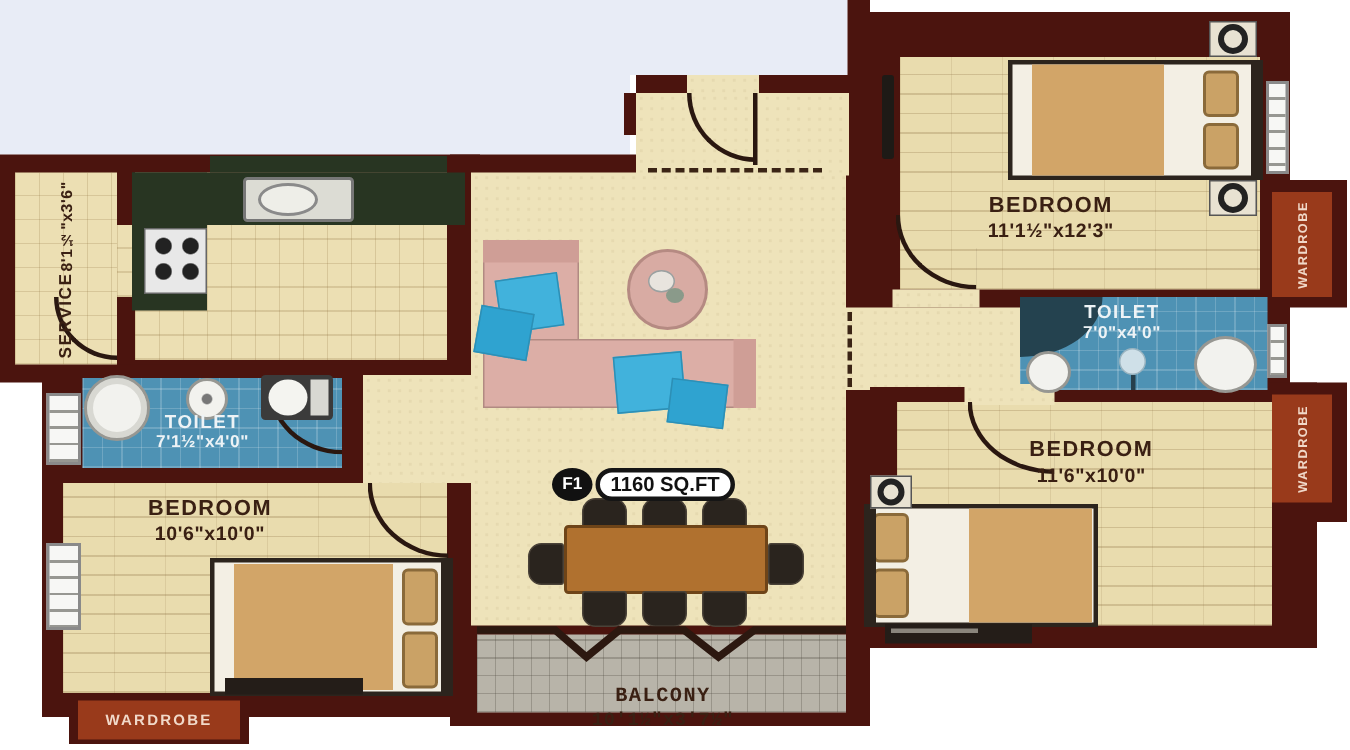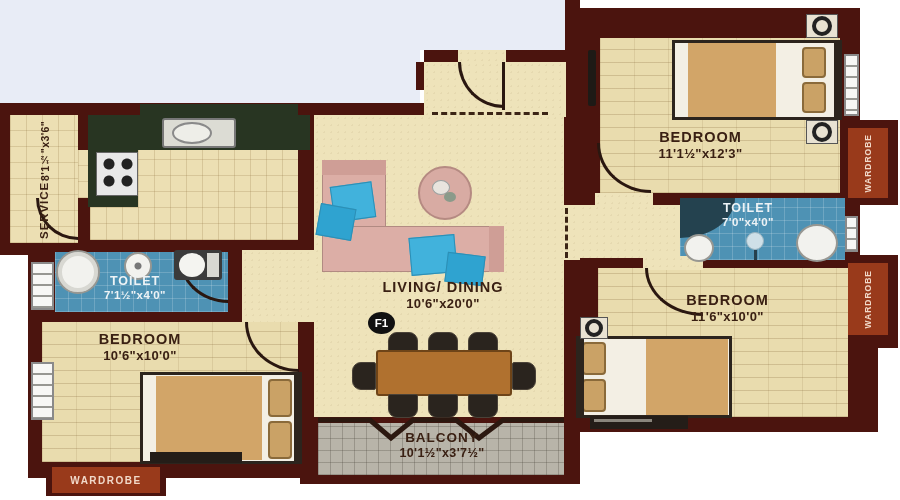--- a/index.html
+++ b/index.html
@@ -204,29 +204,26 @@
   <div class="lbl light" style="left:55px;top:274px;width:160px;">
     <span class="nm">TOILET</span>
     <span class="dm">7'1½"x4'0"</span>
   </div>
 
   <div class="lbl" style="left:60px;top:331px;width:160px;">
     <span class="nm">BEDROOM</span>
     <span class="dm">10'6"x10'0"</span>
   </div>
 
-  <div class="lbl" style="left:358px;top:279px;width:170px;">
-    <span class="nm">LIVING/ DINING</span>
-    <span class="dm">10'6"x20'0"</span>
-  </div>
   <div class="badge" style="left:368px;top:312px;">
     <span class="f1">F1</span>
-  </div>
-
-  <div class="lbl" style="left:352px;top:430px;width:180px;">
+    <span class="area">1160 SQ.FT</span>
+  </div>
+
+  <div class="lbl" style="left:352px;top:457px;width:180px;font-family:Liberation Mono, monospace;">
     <span class="nm" style="font-size:13.5px;">BALCONY</span>
     <span class="dm" style="font-size:12.5px;">10'1½"x3'7½"</span>
   </div>
 
   <div class="lbl" style="left:618px;top:129px;width:165px;">
     <span class="nm">BEDROOM</span>
     <span class="dm">11'1½"x12'3"</span>
   </div>
 
   <div class="lbl light" style="left:688px;top:201px;width:120px;">

